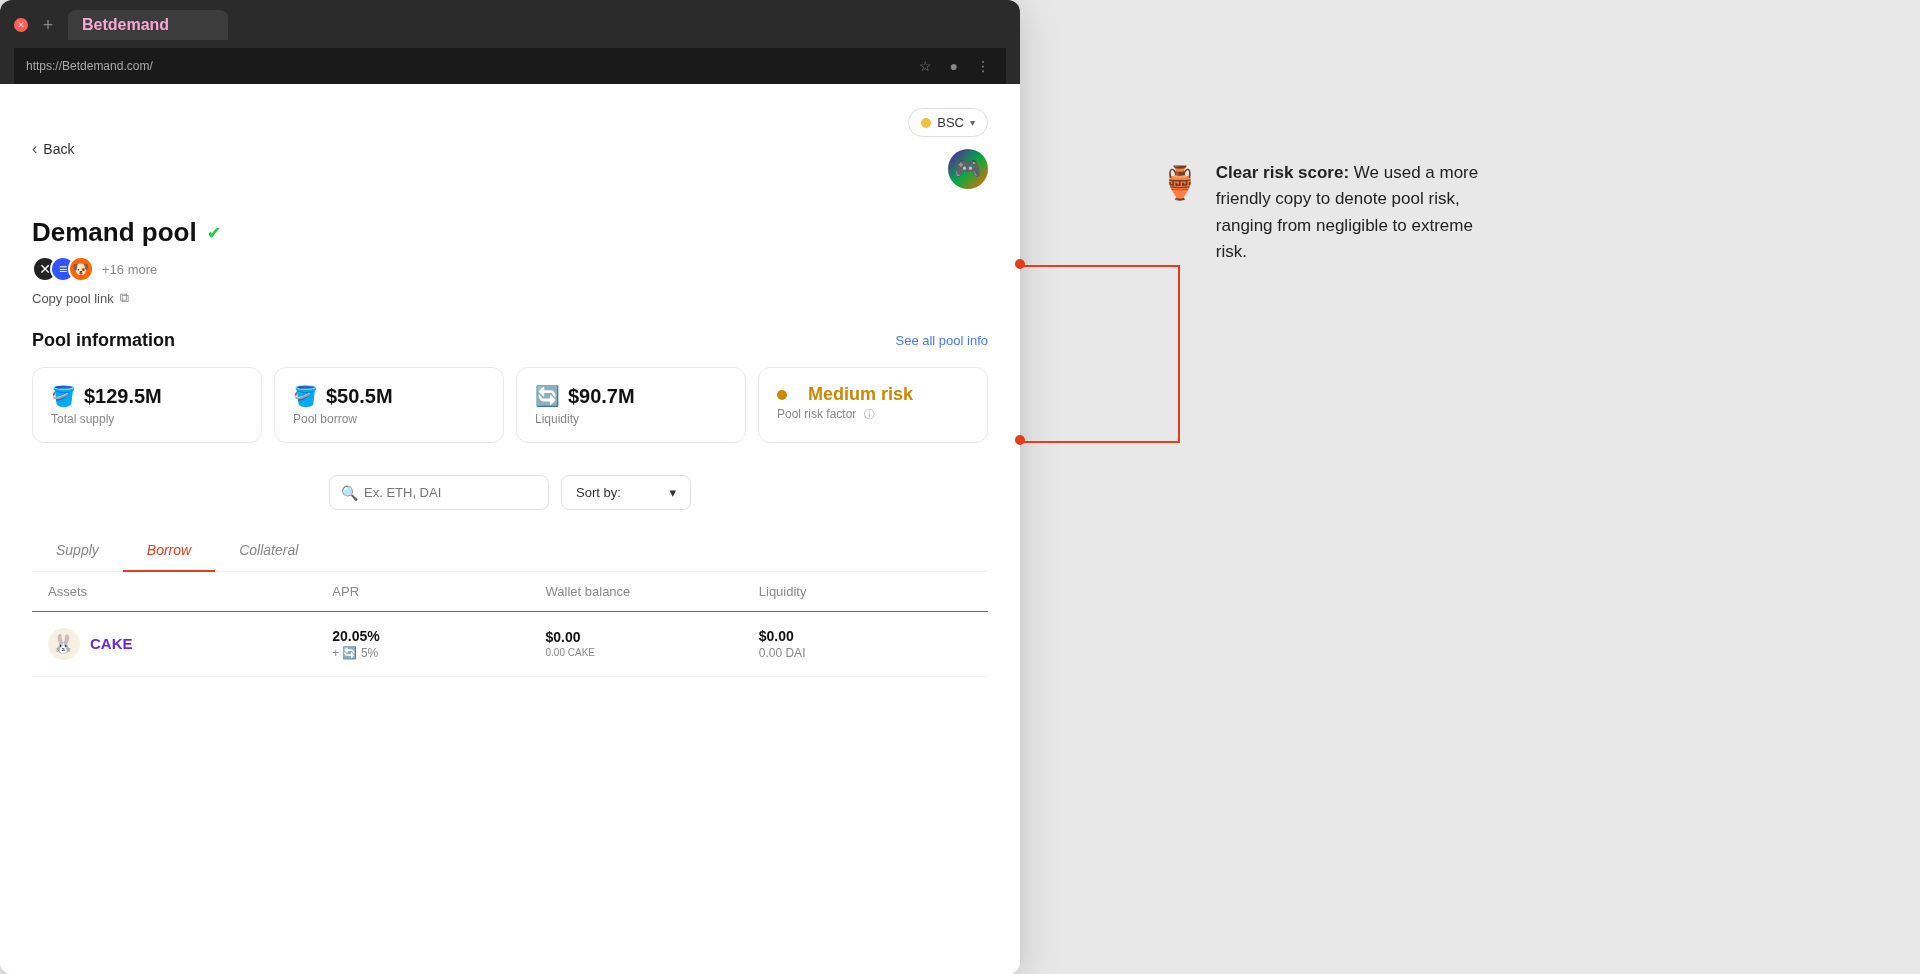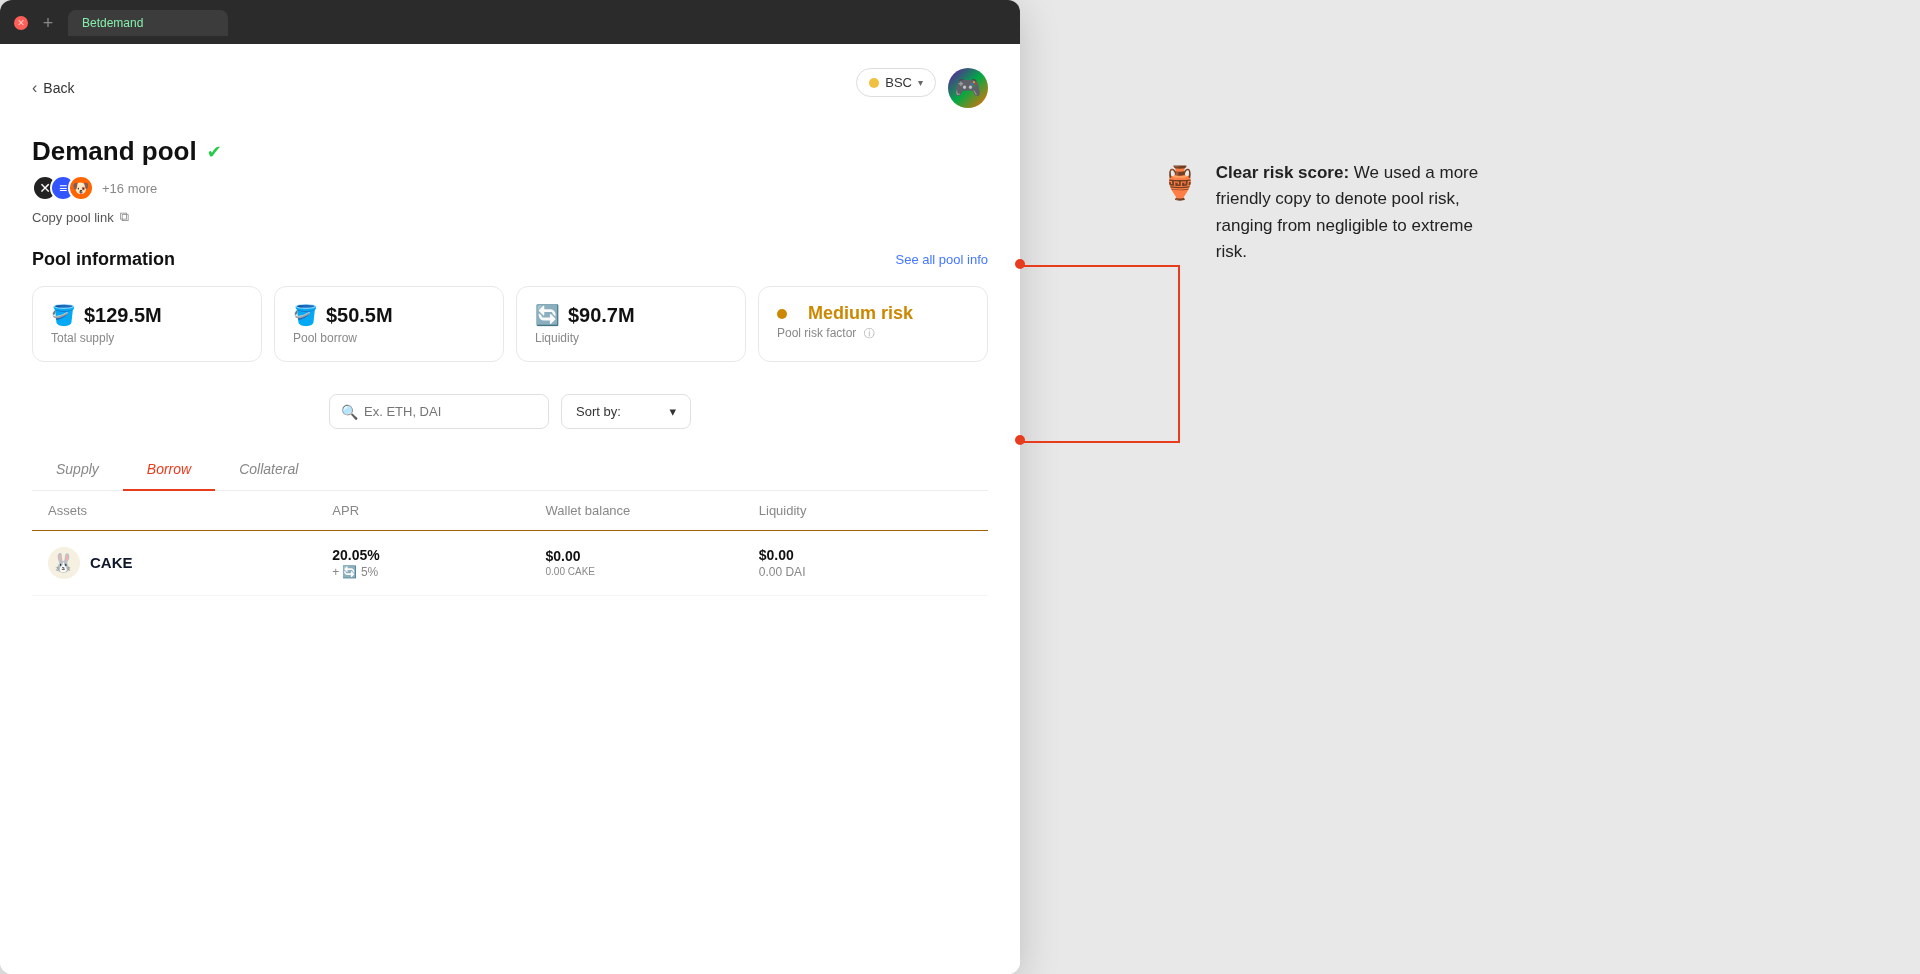--- a/index.html
+++ b/index.html
@@ -63,23 +63,24 @@
       background: #3c3c3c;
       border-radius: 8px 8px 0 0;
       padding: 6px 14px;
       display: flex;
       align-items: center;
       gap: 8px;
       min-width: 160px;
     }
 
     .browser-tab-title {
-      font-size: 12px;
-      color: #86efac;
+      font-size: 16px;
+      color: #f9a8d4;
       flex: 1;
+      font-weight: bold;
     }
 
     .browser-address-bar {
       background: #1a1a1a;
       padding: 8px 12px;
       display: flex;
       align-items: center;
       gap: 10px;
     }
 
@@ -122,22 +123,23 @@
       text-decoration: none;
     }
 
     .back-arrow {
       font-size: 16px;
       color: #555;
     }
 
     .header-right {
       display: flex;
-      align-items: flex-start;
+      align-items: flex-end;
       gap: 12px;
+      flex-direction: column;
     }
 
     .network-badge {
       display: flex;
       align-items: center;
       gap: 6px;
       border: 1.5px solid #ddd;
       border-radius: 20px;
       padding: 6px 12px;
       font-size: 13px;
@@ -409,21 +411,21 @@
       width: 32px; height: 32px;
       border-radius: 50%;
       background: #f5f0e0;
       display: flex; align-items: center; justify-content: center;
       font-size: 18px;
     }
 
     .asset-name {
       font-size: 15px;
       font-weight: 600;
-      color: #0f172a;
+      color: #6d28d9;
     }
 
     .apr-main {
       font-size: 14px;
       font-weight: 600;
       color: #111;
     }
 
     .apr-sub {
       display: flex;
@@ -539,20 +541,26 @@
 
 <div class="browser-window">
 
   <div class="browser-chrome">
     <div class="browser-tab-bar">
       <div class="browser-close-btn">✕</div>
       <div class="browser-new-tab-btn">+</div>
       <div class="browser-tab">
         <span class="browser-tab-title">Betdemand</span>
       </div>
+    </div>
+    <div class="browser-address-bar">
+      <span class="address-text">https://Betdemand.com/</span>
+      <span class="browser-icon-btn">☆</span>
+      <span class="browser-icon-btn">●</span>
+      <span class="browser-icon-btn">⋮</span>
     </div>
   </div>
 
   <div class="page-content">
 
     <div class="page-header">
       <a class="back-btn">
         <span class="back-arrow">‹</span>
         <span>Back</span>
       </a>

